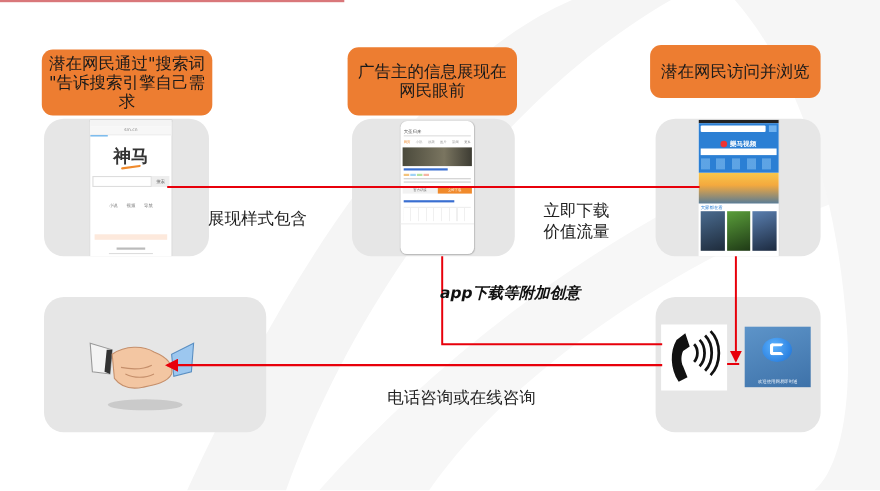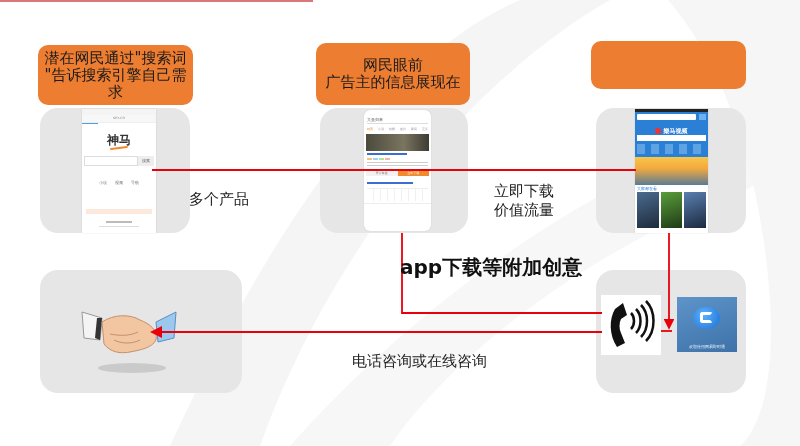--- a/index.html
+++ b/index.html
@@ -43,40 +43,41 @@
 
 <div class="orange-box" style="left:38px; top:45px; width:155px; height:60px;">
   <div>
     <div>潜在网民通过"搜索词</div>
     <div>"告诉搜索引擎自己需</div>
     <div>求</div>
   </div>
 </div>
 <div class="orange-box" style="left:316px; top:43px; width:154px; height:62px;">
   <div>
+    <div>广告主的信息展现在</div>
     <div>网民眼前</div>
-    <div>广告主的信息展现在</div>
   </div>
 </div>
 <div class="orange-box" style="left:591px; top:41px; width:155px; height:48px;">
   <div>
+    <div>潜在网民访问并浏览</div>
   </div>
 </div>
 
 <div class="panel" style="left:40px; top:108px; width:150px; height:125px;"></div>
 <div class="panel" style="left:320px; top:108px; width:148px; height:125px;"></div>
 <div class="panel" style="left:596px; top:108px; width:150px; height:125px;"></div>
 <div class="panel" style="left:40px; top:270px; width:202px; height:123px;"></div>
 <div class="panel" style="left:596px; top:270px; width:150px; height:123px;"></div>
 
 <div class="phone" style="left:82px; top:109px; width:74px; height:124px;">
   <div style="height:6px; background:#f4f4f4; font-size:3px;"></div>
   <div style="height:7px; background:#f7f7f7; border-bottom:1px solid #eee; text-align:center; font-size:4px; color:#888;">sm.cn</div>
   <div style="width:16px; height:1px; background:#4aa3e8;"></div>
-  <div style="text-align:center; margin-top:8px; font-size:12px; font-weight:bold; color:#333; font-family:'DejaVu Serif', serif;">神马</div>
+  <div style="text-align:center; margin-top:8px; font-size:16px; font-weight:bold; color:#333; font-family:'DejaVu Serif', serif;">神马</div>
   <div style="width:18px; height:2px; background:#f08a2c; margin:-2px auto 0; border-radius:2px; transform:rotate(-8deg);"></div>
   <div style="display:flex; margin:7px 2px 0; height:10px;">
     <div style="flex:1; border:1px solid #ddd; background:#fff;"></div>
     <div style="width:16px; background:#eee; font-size:4px; color:#666; text-align:center; line-height:10px;">搜索</div>
   </div>
   <div style="display:flex; justify-content:center; gap:8px; margin-top:14px; font-size:4px; color:#777;">
     <span>小说</span>
     <span>视频</span>
     <span>导航</span>
   </div>
@@ -169,20 +170,20 @@
     </marker>
   </defs>
   <line x1="152" y1="170" x2="636" y2="170" stroke="#e8000b" stroke-width="2"></line>
   <polyline points="402,233 402,313 602,313" fill="none" stroke="#e8000b" stroke-width="1.8"></polyline>
   <polyline points="669,233 669,328" fill="none" stroke="#e8000b" stroke-width="1.8" marker-end="url(#arrowhead)"></polyline>
   <polyline points="661,331 672,331" fill="none" stroke="#e8000b" stroke-width="1.8"></polyline>
   <line x1="602" y1="332" x2="152" y2="332" stroke="#e8000b" stroke-width="2" marker-end="url(#arrowhead)"></line>
 </svg>
 
 <div class="label" style="left:189px; top:190px;">
-  <div>多个产品</div>
+  <div>展现样式包含</div>
 </div>
 <div class="label" style="left:494px; top:182px;">
   <div>立即下载</div>
   <div>价值流量</div>
 </div>
-<div class="label bold" style="left:400px; top:258px; font-size:20px;">app下载等附加创意</div>
+<div class="label bold" style="left:400px; top:258px; font-size:14px;font-style:italic;">app下载等附加创意</div>
 <div class="label" style="left:305px; top:352px;margin-left:47px;">电话咨询或在线咨询</div>
 
 </body></html>

